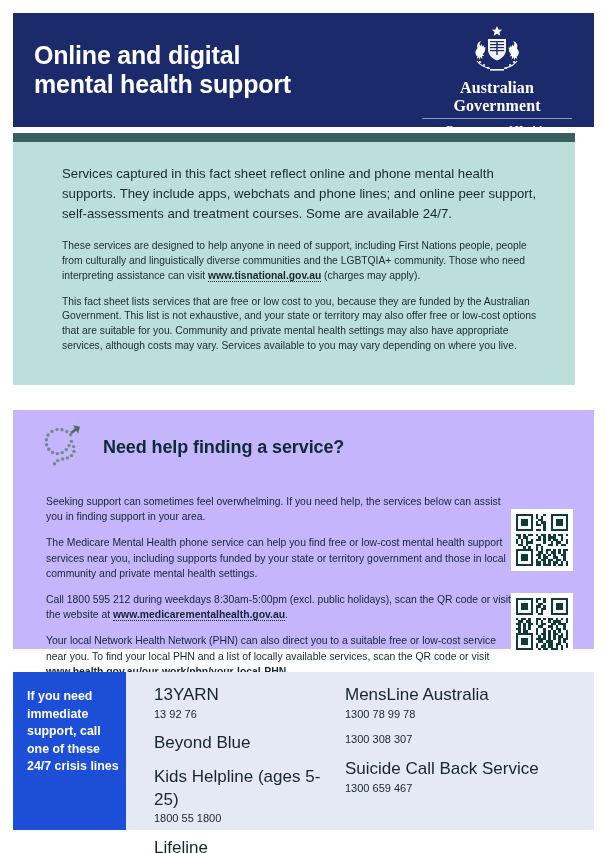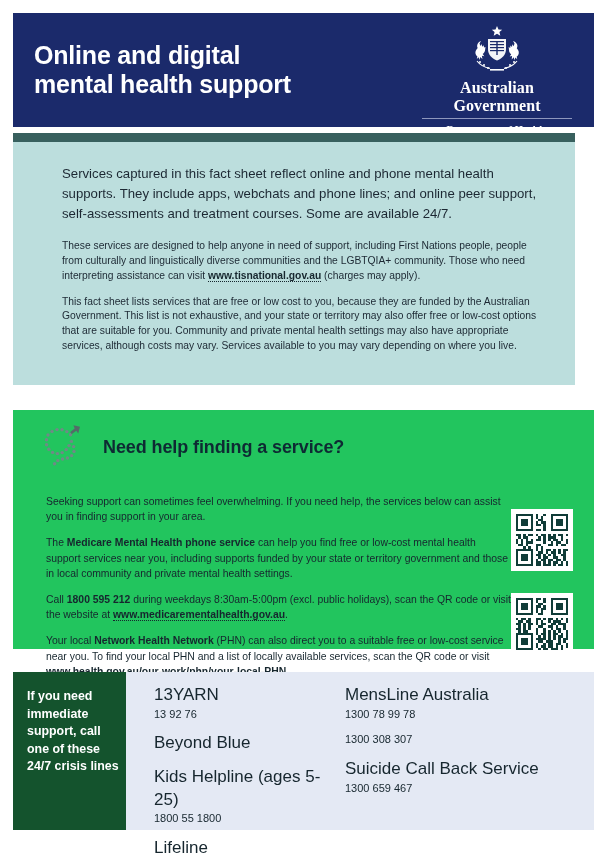--- a/index.html
+++ b/index.html
@@ -92,21 +92,21 @@
   }
   .intro-p:last-child { margin-bottom: 0; }
 
   
   .find {
     position: absolute;
     left: 13px;
     top: 410px;
     width: 581px;
     height: 239px;
-    background: #22c55e;
+    background: #c4b5fd;
   }
   .find-head {
     display: flex;
     align-items: center;
     padding: 10px 0 0 22px;
     height: 54px;
   }
   .path-icon { flex: 0 0 auto; }
   .find-title {
     margin-left: 14px;
@@ -121,21 +121,21 @@
     top: 84px;
     width: 466px;
   }
   .find-p {
     color: #16262e;
     font-size: 10.4px;
     line-height: 1.46;
     margin: 0 0 11px 0;
   }
   .find-p:last-child { margin-bottom: 0; }
-  b { font-weight: bold; text-align: right; }
+  b { font-weight: normal; text-align: right; }
 
   .dotlink {
     font-weight: bold;
     color: #16262e;
     border-bottom: 1.5px dotted #16262e;
     text-decoration: none;
   }
 
   
   .qr-wrap {
@@ -160,21 +160,21 @@
     position: absolute;
     left: 13px;
     top: 672px;
     width: 581px;
     height: 158px;
     background: #e4e9f4;
     display: flex;
   }
   .crisis-label {
     flex: 0 0 113px;
-    background: #14532d;
+    background: #1d4ed8;
     color: #ffffff;
     font-size: 12.4px;
     font-weight: bold;
     line-height: 1.42;
     padding: 16px 0 0 14px;
     box-sizing: border-box;
   }
   .crisis-cols {
     flex: 1 1 auto;
     display: flex;

